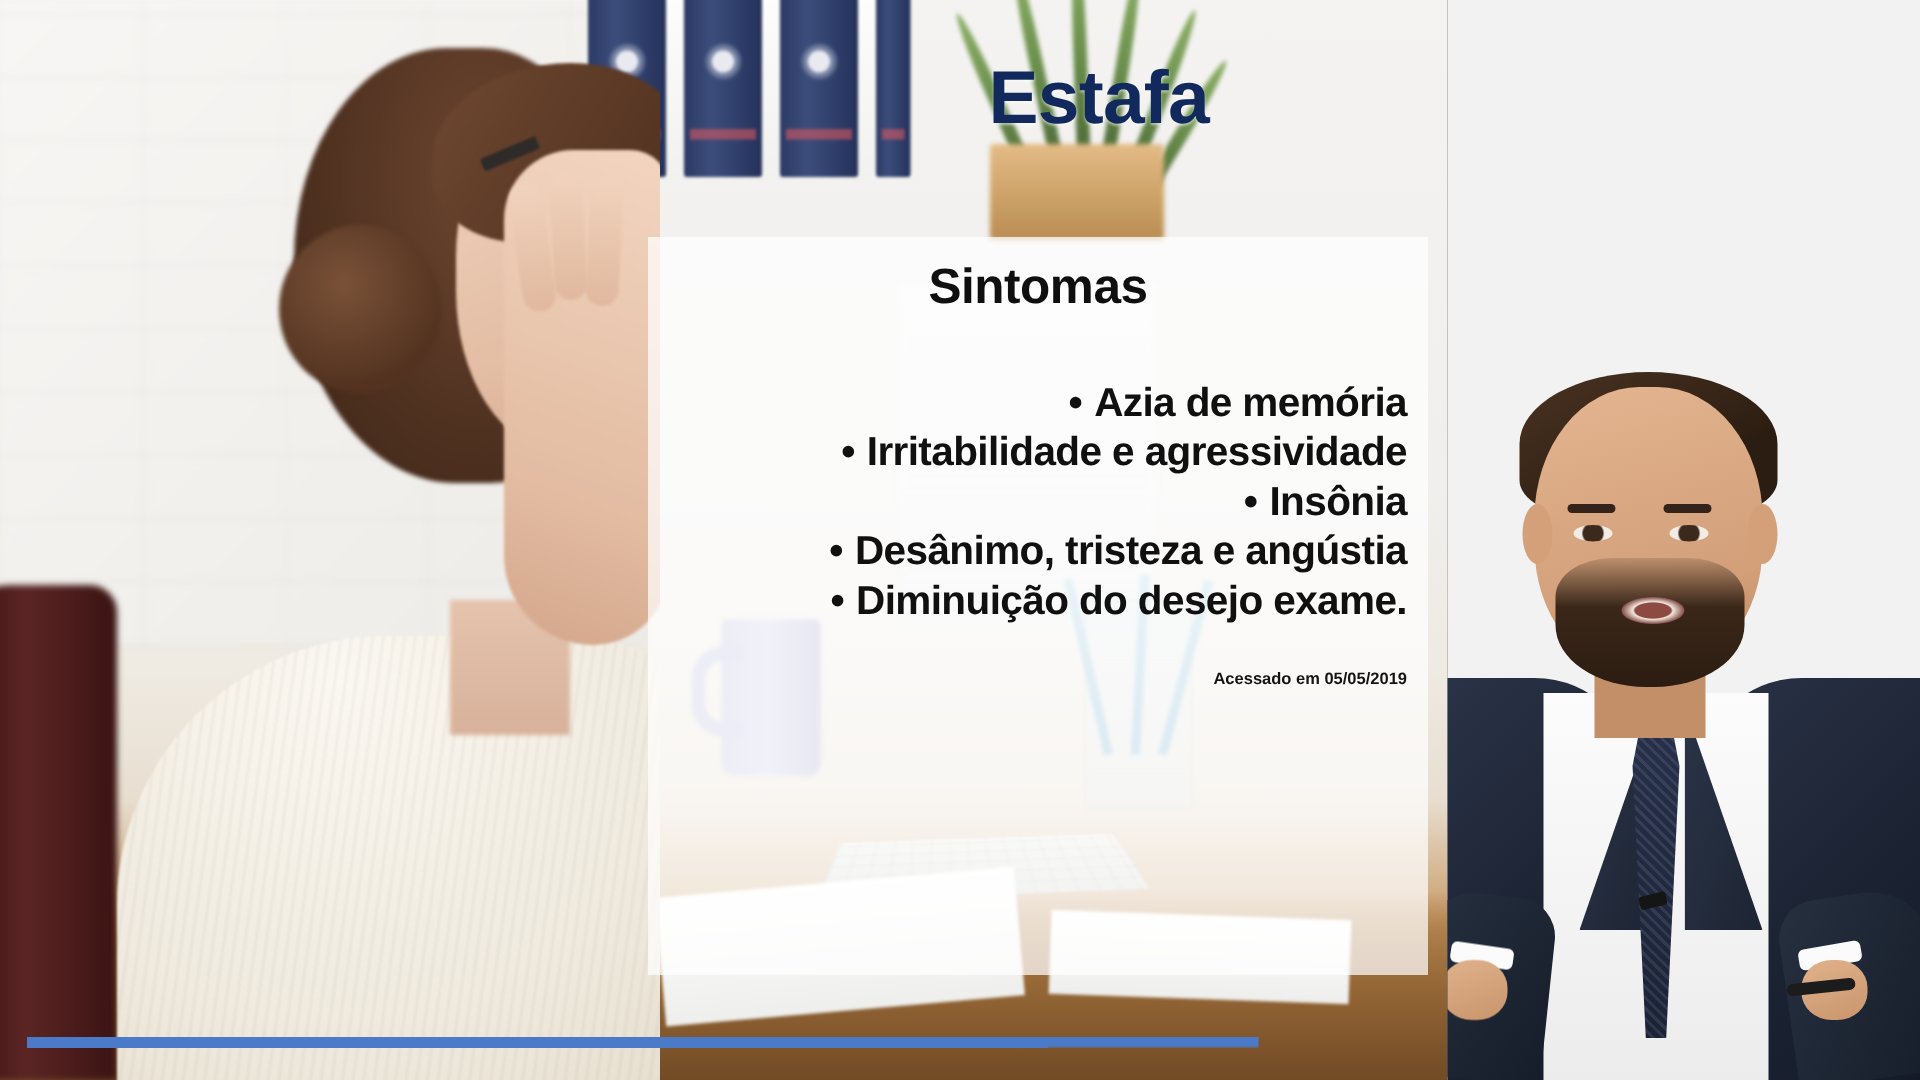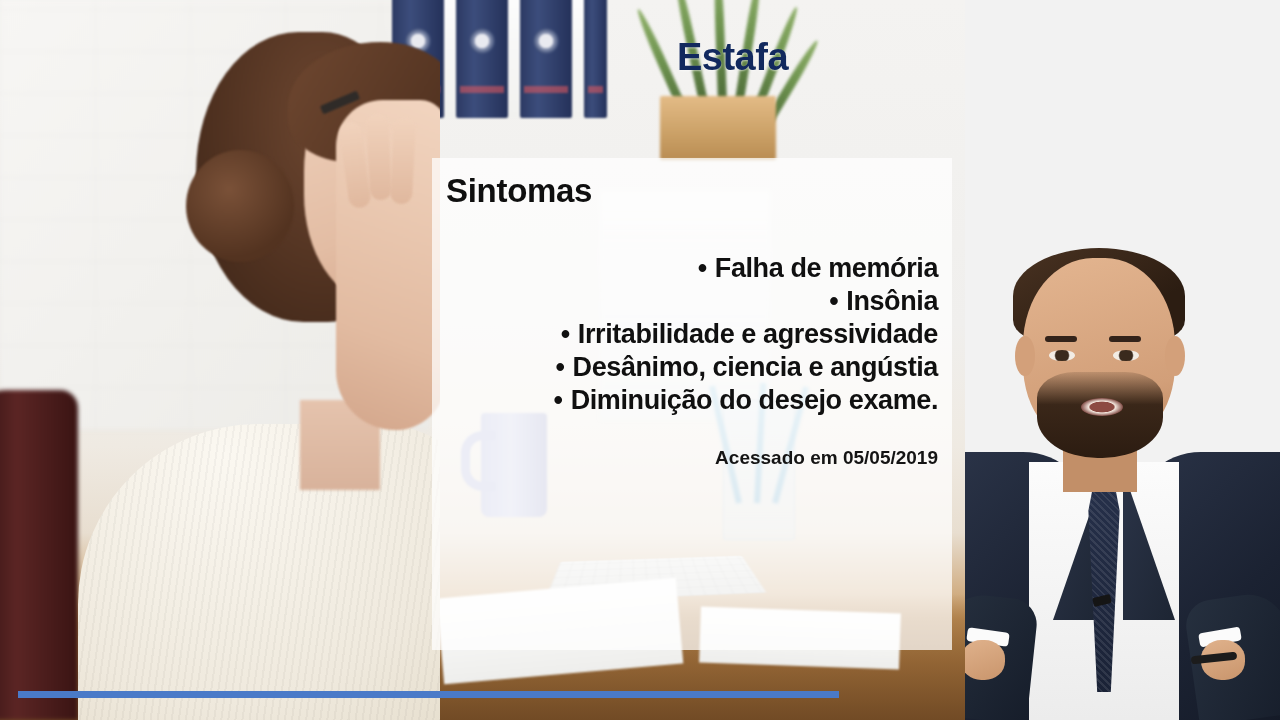--- a/index.html
+++ b/index.html
@@ -181,51 +181,51 @@
   .finger {
     position:absolute; width:22px; height:86px; border-radius:12px;
     background:linear-gradient(to bottom,#f1d3bd,#e0b89e);
     filter:blur(0.9px);
   }
 
   
   #slide-title {
     position:absolute; left:520px; top:36px; width:425px;
     text-align:center;
-    font-size:38px; font-weight:bold; letter-spacing:-0.5px;
+    font-size:50px; font-weight:bold; letter-spacing:-0.5px;
     color:#12295e;
     text-shadow:0 1px 2px rgba(255,255,255,0.55);
   }
 
   
   #content-panel {
     position:absolute; left:432px; top:158px; width:520px; height:492px;
     background:rgba(255,255,255,0.72);
     padding:10px 14px 0 14px;
   }
   #subtitle {
-    text-align:left; font-size:33px; font-weight:bold; color:#0f0f0f;
+    text-align:center; font-size:33px; font-weight:bold; color:#0f0f0f;
     letter-spacing:-0.3px; margin-top:4px;
   }
   #bullets { margin-top:42px; list-style:none; text-align:right; }
   #bullets li {
     font-size:27px; font-weight:bold; color:#101010;
     line-height:1.22; letter-spacing:-0.4px; white-space:nowrap;
   }
   #bullets li .bullet-dot { margin-right:8px; }
 
   #source-block { margin-top:30px; text-align:right; }
   #source-link {
     display:block; font-size:12.5px; font-weight:bold;
     color:#1f5fab; text-decoration:underline; line-height:1.22;
     letter-spacing:-0.1px;
   }
   #source-date {
     display:block; margin-top:22px;
-    font-size:19px; font-weight:bold; color:#141414;
+    font-size:11px; font-weight:bold; color:#141414;
   }
 
   
   #progress-track {
     position:absolute; left:18px; bottom:22px; width:1244px; height:7px;
     background:transparent;
   }
   #progress-fill {
     height:7px; width:66.3%;
     background:#4a7ac8;
@@ -400,30 +400,30 @@
       <div class="finger" style="left:392px;top:118px;transform:rotate(3deg)"></div>
     </div>
 
     <div id="slide-title">Estafa</div>
 
     <div id="content-panel">
       <div id="subtitle">Sintomas</div>
 
       <ul id="bullets">
         <li>
-          <span class="bullet-dot">•</span><span>Falha de memória</span>
+          <span class="bullet-dot">•</span><span>Azia de memória</span>
+        </li>
+        <li>
+          <span class="bullet-dot">•</span><span>Irritabilidade e agressividade</span>
         </li>
         <li>
           <span class="bullet-dot">•</span><span>Insônia</span>
         </li>
         <li>
-          <span class="bullet-dot">•</span><span>Irritabilidade e agressividade</span>
-        </li>
-        <li>
-          <span class="bullet-dot">•</span><span>Desânimo, ciencia e angústia</span>
+          <span class="bullet-dot">•</span><span>Desânimo, tristeza e angústia</span>
         </li>
         <li>
           <span class="bullet-dot">•</span><span>Diminuição do desejo exame.</span>
         </li>
       </ul>
 
       <div id="source-block">
         <span id="source-date">Acessado em 05/05/2019</span>
       </div>
     </div>

